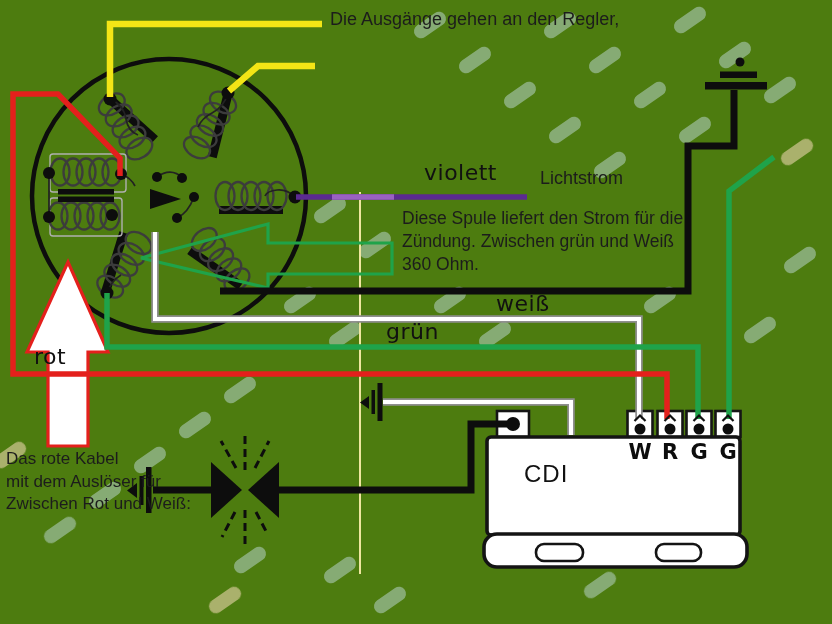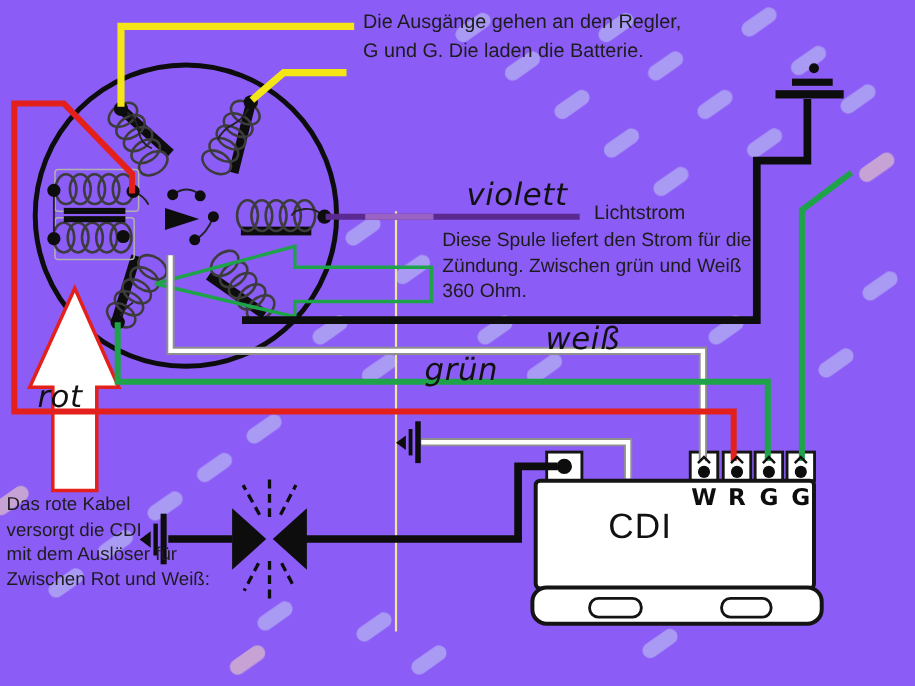--- a/index.html
+++ b/index.html
@@ -1,23 +1,23 @@
 <!DOCTYPE html>
 <html style="--c-yellow: #f3e516; --c-red: #e4201c; --c-green: #1fa34a; --c-violet: #5b2a91; --c-black: #0d0d0d; --c-grey: #8f8f8f; --c-watermark_blue: #cfe6f2; --c-watermark_orange: #f7ddbb;"><head>
 <meta charset="utf-8">
 <style>
   html,body{margin:0;padding:0;background:#fff;}
-  .canvas{position:relative;width:832px;height:624px;overflow:hidden;background:#8b5cf6;
+  .canvas{position:relative;width:832px;height:624px;overflow:hidden;background:#4d7c0f;
           font-family:"Liberation Sans",sans-serif;}
   svg{position:absolute;left:0;top:0;}
   .txt{position:absolute;color:#1c1c1c;font-size:18px;line-height:23px;white-space:nowrap;}
   .small{font-size:17.5px;text-align:center;}
-  .hand{position:absolute;color:#111;font-family:"DejaVu Sans",sans-serif;font-size:28px;
-        letter-spacing:.5px;white-space:nowrap;font-style:italic;}
-  .cdi-label{position:absolute;color:#111;font-size:32px;letter-spacing:1px;margin-left:29px;}
+  .hand{position:absolute;color:#111;font-family:"DejaVu Sans",sans-serif;font-size:22px;
+        letter-spacing:.5px;white-space:nowrap;}
+  .cdi-label{position:absolute;color:#111;font-size:24px;letter-spacing:1px;}
   .term-label{position:absolute;width:28px;text-align:center;color:#0d0d0d;
         font-family:"DejaVu Sans",sans-serif;font-weight:700;font-size:21px;}
   .pickup{position:absolute;color:#1c1c1c;font-size:17px;line-height:22.5px;white-space:nowrap;}
   
   .w-yellow{stroke:var(--c-yellow);} .w-red{stroke:var(--c-red);}
   .w-green{stroke:var(--c-green);}   .w-violet{stroke:var(--c-violet);}
   .w-black{stroke:var(--c-black);}   .w-grey{stroke:var(--c-grey);}
   .f-black{fill:var(--c-black);}
   .coil{stroke:#3c3c3c;stroke-width:2.3;fill:none;}
   .lead{stroke:#222;stroke-width:1.7;fill:none;}
@@ -257,36 +257,34 @@
 
   <g>
     <rect x="487" y="437" width="253" height="98" rx="4" fill="#ffffff" stroke="#141414" stroke-width="3.6"></rect>
     <rect x="484" y="534" width="263" height="33" rx="13" fill="#ffffff" stroke="#141414" stroke-width="3.6"></rect>
     <rect x="536" y="544" width="47" height="17" rx="8" fill="#ffffff" stroke="#141414" stroke-width="2.6"></rect>
     <rect x="656" y="544" width="45" height="17" rx="8" fill="#ffffff" stroke="#141414" stroke-width="2.6"></rect>
   </g>
 </svg>
 
   <div class="txt" style="left:330px;top:8px">Die Ausgänge gehen an den Regler,</div>
-  <div class="txt" style="left:330px;top:35px">G und G. Die laden die Batterie.</div>
 
   <div class="hand" style="left:424px;top:160px">violett</div>
-  <div class="txt" style="left:540px;top:182px">Lichtstrom</div>
+  <div class="txt" style="left:540px;top:167px">Lichtstrom</div>
 
   <div class="txt small" style="left:402px;top:207px">Diese Spule liefert den Strom für die</div>
   <div class="txt small" style="left:402px;top:230px">Zündung. Zwischen grün und Weiß</div>
   <div class="txt small" style="left:402px;top:253px">360 Ohm.</div>
 
   <div class="hand" style="left:496px;top:291px">weiß</div>
   <div class="hand" style="left:386px;top:319px">grün</div>
   <div class="hand" style="left:34px;top:344px">rot</div>
 
   <div class="pickup" style="left:6px;top:448px">
     <div>Das rote Kabel</div>
-    <div>versorgt die CDI</div>
     <div>mit dem Auslöser für</div>
     <div>Zwischen Rot und Weiß:</div>
   </div>
 
   <div class="cdi-label" style="left:524px;top:460px">CDI</div>
 
   <div class="term-label" style="left:626px;top:440px">W</div>
   <div class="term-label" style="left:656px;top:440px">R</div>
   <div class="term-label" style="left:685px;top:440px">G</div>
   <div class="term-label" style="left:714px;top:440px">G</div>

